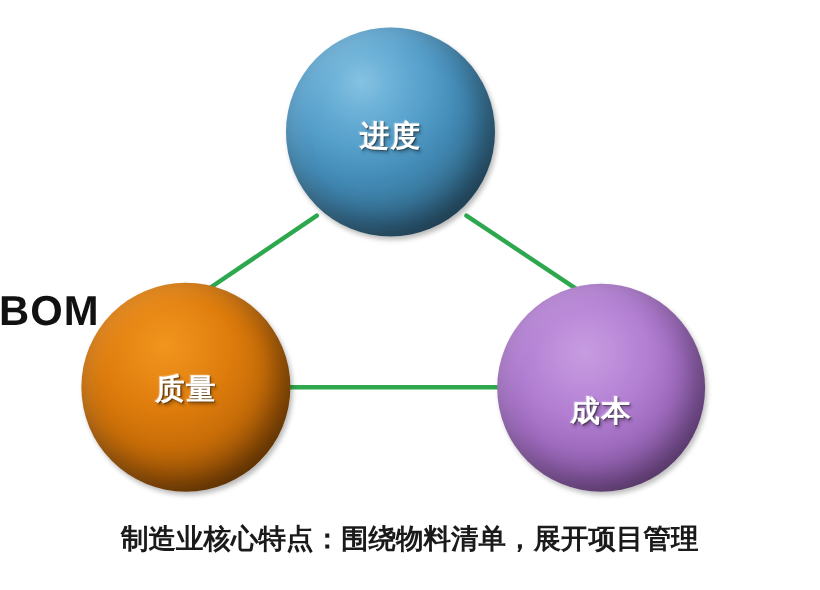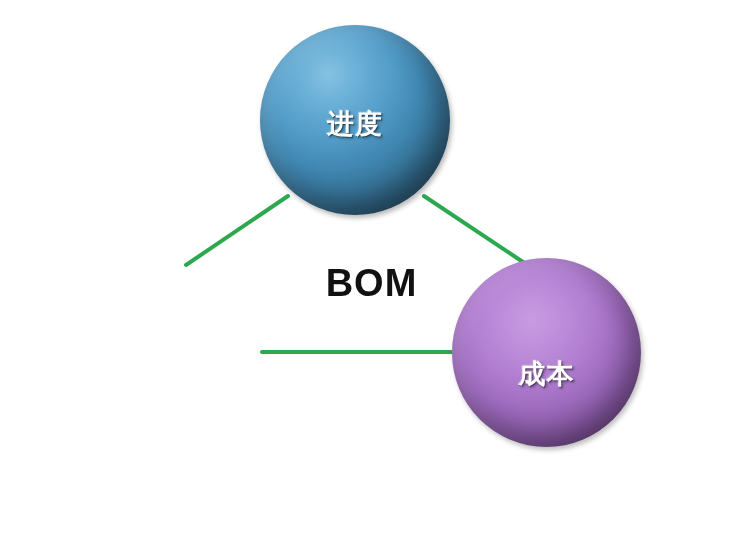--- a/index.html
+++ b/index.html
@@ -113,21 +113,20 @@
       2px 3px 5px rgba(0,0,0,0.26);
   }
   #node-cost .node-label { top: 2px; margin-top: 39px; }
 
   
   #center-label {
     position: absolute;
     left: 0;
     top: 262px;
     width: 745px;
-    text-align: center;
     font-size: 38px;
     font-weight: bold;
     color: #111111;
     letter-spacing: 1px;
     user-select: none;
   }
   #center-label .bom-inner {
     position: relative;
     left: -1px;
   }
@@ -154,23 +153,29 @@
   <svg class="connector-layer" viewBox="0 0 745 536" width="745" height="536" xmlns="http://www.w3.org/2000/svg">
     <line id="connector-quality-progress" x1="186" y1="265" x2="288" y2="196" stroke="#2ea84f" stroke-width="4" stroke-linecap="round"></line>
     <line id="connector-progress-cost" x1="424" y1="196" x2="529" y2="266" stroke="#2ea84f" stroke-width="4" stroke-linecap="round"></line>
     <line id="connector-quality-cost" x1="262" y1="352" x2="453" y2="352" stroke="#2ea84f" stroke-width="4" stroke-linecap="round"></line>
   </svg>
 
   <div class="node" id="node-progress">
     <span class="node-label">进度</span>
   </div>
 
+  <div class="node" id="node-quality">
+    <span class="node-label">质量</span>
+  </div>
 
   <div class="node" id="node-cost">
     <span class="node-label">成本</span>
   </div>
 
   <div id="center-label">
     <span class="bom-inner">BOM</span>
   </div>
 
+  <div id="caption">
+    <span>制造业核心特点：围绕物料清单，展开项目管理</span>
+  </div>
 
 </div>
 
 </body></html>

